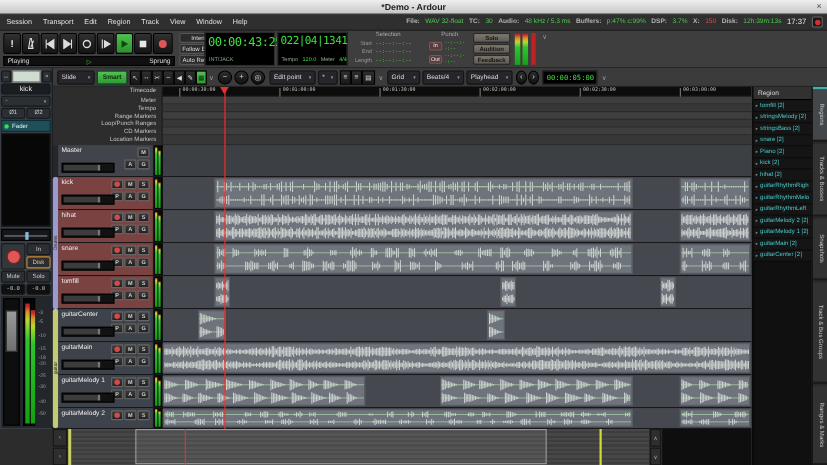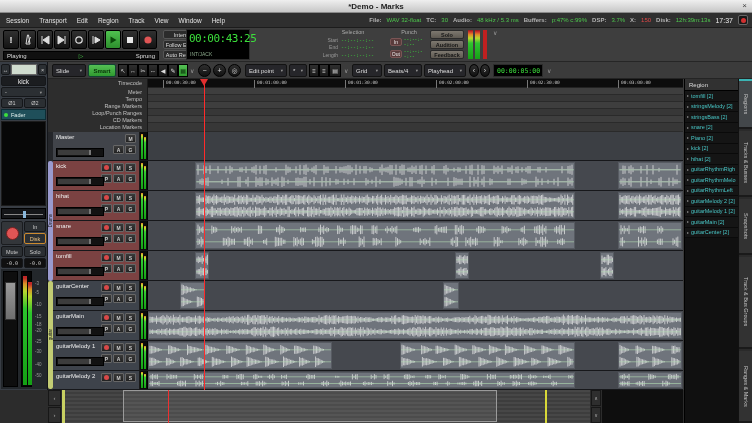--- a/index.html
+++ b/index.html
@@ -193,21 +193,21 @@
     display:flex;align-items:center;justify-content:center;}
   .stab span{writing-mode:vertical-rl;font-size:5.5px;color:#c4c4c4;white-space:nowrap;}
   .stab.active{background:#43474a;border-top:2px solid #3bb4b4;}
 </style>
 </head>
 <body>
 
 <div id="app">
 
   <div class="titlebar">
-    <span class="title">*Demo - Marks</span>
+    <span class="title">*Demo - Ardour</span>
     <span class="close">×</span>
   </div>
 
   <div class="menubar">
     <div class="menus">
       <span>Session</span>
       <span>Transport</span>
       <span>Edit</span>
       <span>Region</span>
       <span>Track</span>
@@ -297,20 +297,29 @@
       <span>Auto Return</span>
         <i></i>
       </span>
 
     <div class="clockbox" style="left:186px;width:64px">
       <div class="clk-main" style="font-size:11px;padding:2px 2px 0">00:00:43:25</div>
       <div class="clk-sub">
           <span>INT/JACK</span>
         </div>
     </div>
+    <div class="clockbox" style="left:252px;width:64px">
+      <div class="clk-main" style="font-size:10px;padding:2px 2px 0">022|04|1341</div>
+      <div class="clk-sub">
+        <span>Tempo</span>
+        <span class="v">120.0</span>
+        <span>Meter</span>
+        <span class="v">4/4</span>
+      </div>
+    </div>
 
     <div class="selblock">
       <div class="ttl">Selection</div>
       <div class="selrow">
           <span class="l">Start</span>
         <span class="v">--:--:--:--</span>
         </div>
       <div class="selrow">
           <span class="l">End</span>
         <span class="v">--:--:--:--</span>

